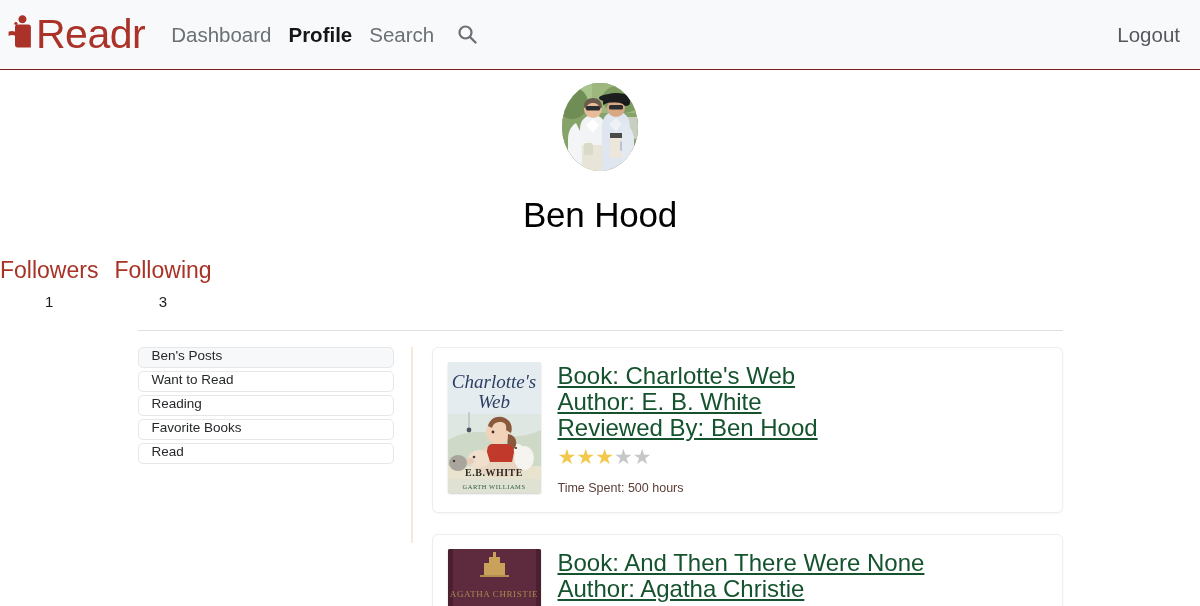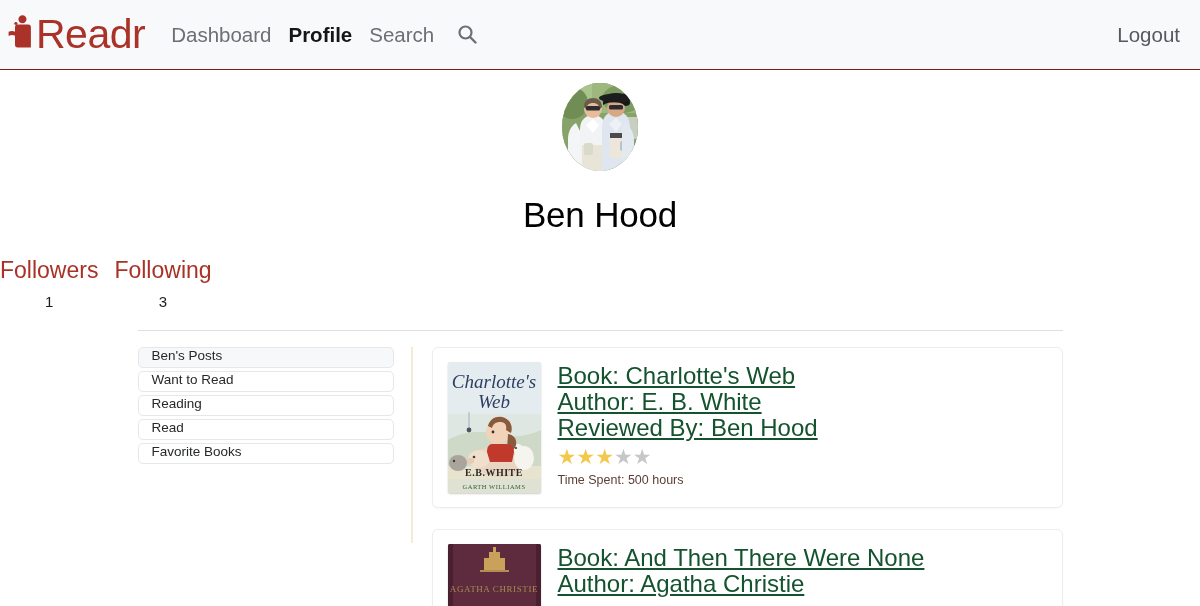--- a/index.html
+++ b/index.html
@@ -157,21 +157,21 @@
     white-space: nowrap;
     text-decoration: underline;
   }
   .stars { margin-top: 6px; font-size: 21px; line-height: 20px; letter-spacing: 0px; }
   .star-on  { color: #f2c94c; }
   .star-off { color: #c6c7c9; }
   .meta {
     font-size: 12.5px;
     color: #5d4037;
     line-height: 19px;
-    margin-top: 4px;
+    margin-top: 12px;
     white-space: nowrap;
   }
   .meta + .meta { margin-top: 0; }
 </style>
 </head>
 <body>
 
 <div class="navbar">
 
   <div class="brand">
@@ -256,24 +256,24 @@
     <div class="side-item active">
       <span>Ben's Posts</span>
     </div>
     <div class="side-item">
       <span>Want to Read</span>
     </div>
     <div class="side-item">
       <span>Reading</span>
     </div>
     <div class="side-item">
+      <span>Favorite Books</span>
+    </div>
+    <div class="side-item">
       <span>Read</span>
-    </div>
-    <div class="side-item">
-      <span>Favorite Books</span>
     </div>
   </div>
 
   <div class="feed">
 
     <div class="post-card">
       <div class="cover">
         <svg viewBox="0 0 93 131" preserveAspectRatio="none">
           <rect width="93" height="131" fill="#e9eef0"></rect>
           <rect y="0" width="93" height="62" fill="#e4ecef"></rect>

